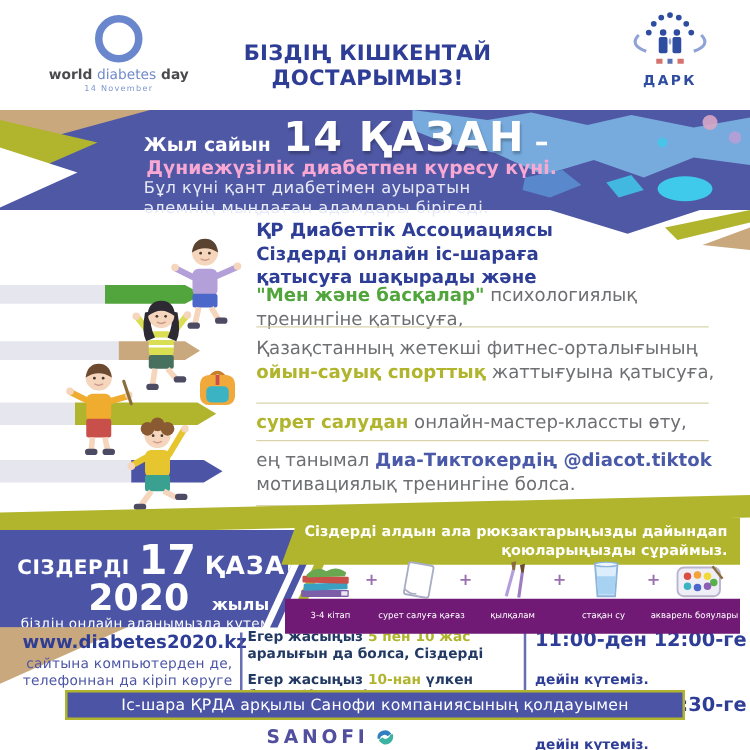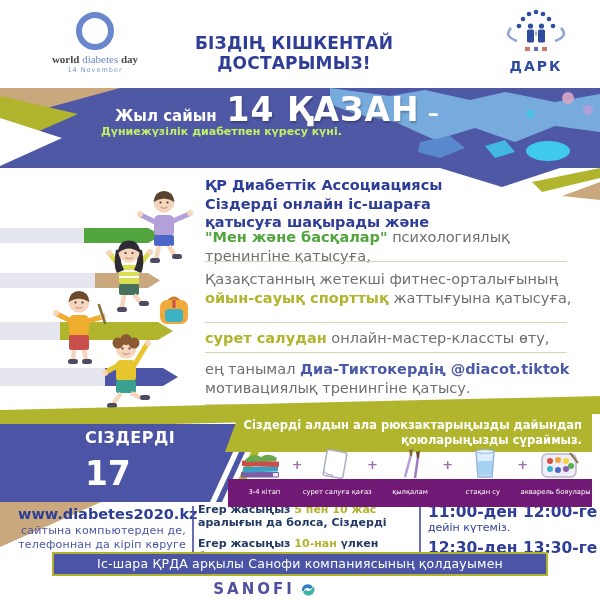--- a/index.html
+++ b/index.html
@@ -3,71 +3,71 @@
 <meta charset="utf-8">
 <style>
   html,body{margin:0;padding:0;background:#888;}
   .poster{position:relative;width:600px;height:600px;background:#ffffff;overflow:hidden;
           font-family:"DejaVu Sans",sans-serif;margin:0 auto;}
   .abs{position:absolute;}
 
   
   .wdd-logo{left:36px;top:12px;width:118px;text-align:center;}
   .wdd-circle{width:26px;height:26px;border:6px solid #6a86cc;border-radius:50%;margin:0 auto 3px;}
-  .wdd-line{font-size:11px;color:#4a4a4c;font-weight:bold;white-space:nowrap;font-family:Liberation Serif, serif;}
+  .wdd-line{font-size:11px;color:#4a4a4c;font-weight:bold;white-space:nowrap;}
   .wdd-line .blue{color:#6f88c9;font-weight:normal;}
   .wdd-sub{font-size:6.5px;color:#7f97cf;letter-spacing:1px;margin-top:1px;}
   .page-title{left:118px;top:33px;width:352px;text-align:center;font-size:17px;font-weight:bold;
               color:#2E3D96;letter-spacing:.2px;}
   .dark-logo{right:18px;top:6px;width:92px;text-align:center;}
-  .dark-label{font-size:14px;font-weight:bold;color:#2f4da0;letter-spacing:2px;margin-top:-2px;}
+  .dark-label{font-size:11px;font-weight:bold;color:#2f4da0;letter-spacing:2px;margin-top:-2px;}
 
   
   .hero{left:0;top:88px;width:600px;height:80px;background:#4F58A5;}
   .hero-line1{position:absolute;left:115px;top:2px;display:flex;align-items:baseline;color:#fff;white-space:nowrap;}
   .hero-prefix{font-size:15px;font-weight:bold;margin-right:10px;}
   .hero-date{font-size:33px;font-weight:bold;letter-spacing:1px;text-shadow:1px 2px 2px rgba(0,0,0,.25);}
   .hero-dash{font-size:22px;font-weight:bold;margin-left:8px;}
-  .hero-line2{position:absolute;left:101px;top:37px;font-size:11px;font-weight:bold;color:#bef264;white-space:nowrap;}
+  .hero-line2{position:absolute;left:117px;top:37px;font-size:15px;font-weight:bold;color:#f9a8d4;white-space:nowrap;}
   .hero-body{position:absolute;left:115px;top:55px;font-size:13px;color:#e8eaf5;line-height:1.25;letter-spacing:.4px;}
 
   
   .invite-intro{left:205px;top:176px;width:300px;font-size:14.5px;font-weight:bold;color:#2E3D96;line-height:1.28;}
   .invite-item{width:372px;font-size:14.5px;color:#6E6F72;line-height:1.3;}
   .hl{font-weight:bold;}
   .hl-green{color:#52A53C;}
   .hl-olive{color:#b1b52d;}
   .hl-blue{color:#4a5aa8;}
   .sep{height:1px;background:#d9d3ae;width:362px;left:205px;}
 
   
   .when-box{left:0;top:424px;width:246px;height:78px;background:#4C55A5;
             clip-path:polygon(0 0,100% 0,calc(100% - 36px) 100%,0 100%);
             color:#fff;display:flex;flex-direction:column;align-items:center;padding-top:4px;box-sizing:border-box;}
-  .wb-l1{display:flex;align-items:baseline;gap:7px;margin-left:14px;flex-direction:column;}
+  .wb-l1{display:flex;align-items:baseline;gap:7px;margin-left:14px;}
   .wb-prefix{font-size:16px;font-weight:bold;letter-spacing:.5px;}
   .wb-day{font-size:33px;font-weight:bold;}
   .wb-month{font-size:20px;font-weight:600;letter-spacing:1px;}
   .wb-l2{display:flex;align-items:baseline;gap:18px;margin:-6px 0 0 40px;}
   .wb-year{font-size:29px;font-weight:bold;}
   .wb-ys{font-size:13px;font-weight:bold;}
   .wb-note{font-size:10.8px;margin-top:-3px;letter-spacing:.3px;}
 
   .website{left:18px;top:506px;width:168px;text-align:right;}
   .web-url{font-size:14.5px;font-weight:bold;color:#2E3D96;}
   .web-desc{font-size:11px;color:#4C55A5;line-height:1.25;margin-top:2px;letter-spacing:.2px;}
 
   .vdiv{width:2px;background:#4C55A5;opacity:.85;}
 
   .sched-left{left:198px;top:503px;width:215px;text-align:left;font-size:11px;font-weight:bold;color:#223a63;line-height:1.22;}
   .sched-left .row{margin-bottom:7px;}
   .sched-right{left:428px;top:503px;width:170px;color:#2E3D96;}
   .sched-right .row{margin-bottom:5px;}
   .time{font-size:15.5px;font-weight:bold;white-space:nowrap;}
-  .time-sfx{font-size:11px;font-weight:normal;margin-top:0px;}
+  .time-sfx{font-size:11px;font-weight:bold;margin-top:16px;}
 
   
   .bp-header{left:225px;top:414px;width:367px;background:#b1b52d;color:#fff;font-size:11.5px;font-weight:bold;
              text-align:right;padding:4px 10px 4px 18px;box-sizing:border-box;line-height:1.3;
              clip-path:polygon(14px 0,100% 0,100% 100%,0 100%);}
   .bp-icons{left:228px;top:447px;width:364px;height:32px;display:flex;align-items:flex-end;}
   .bp-cell{flex:1;display:flex;justify-content:center;align-items:flex-end;}
   .bp-plus{width:12px;text-align:center;color:#9b6fae;font-weight:bold;font-size:13px;padding-bottom:7px;}
   .bp-labels{left:228px;top:479px;width:364px;height:28px;background:#701a75;display:flex;}
   .bp-label{flex:1;color:#fff;font-size:6.8px;line-height:1.1;text-align:center;display:flex;
@@ -129,21 +129,22 @@
       <circle cx="288" cy="22" r="5" fill="#b69fd6" opacity=".9"></circle>
       <circle cx="230" cy="26" r="4" fill="#3fc9ea" opacity=".8"></circle>
     </svg>
     <div class="hero-line1">
       <span class="hero-prefix">Жыл сайын</span>
       <span class="hero-date">14 ҚАЗАН</span>
       <span class="hero-dash">–</span>
     </div>
     <div class="hero-line2">Дүниежүзілік диабетпен күресу күні.</div>
     <div class="hero-body">
-      <br>
+      <span>Бұл күні қант диабетімен ауыратын</span><br>
+      <span>әлемнің мыңдаған адамдары бірігеді.</span>
     </div>
   </div>
 
   <svg class="abs" style="left:420px;top:168px;" width="180" height="50" viewBox="0 0 180 50">
     <polygon points="20,0 140,0 82,19" fill="#4F58A5"></polygon>
     <polygon points="112,14 180,0 180,10 122,24" fill="#b1b52d"></polygon>
     <polygon points="142,28 180,14 180,32" fill="#C9A87D"></polygon>
   </svg>
 
   <svg class="abs" style="left:0;top:168px;" width="200" height="252" viewBox="0 0 200 252">
@@ -255,21 +256,21 @@
     <span>Қазақстанның жетекші фитнес-орталығының </span><span class="hl hl-olive">ойын-сауық спорттық</span><span> жаттығуына қатысуға,</span>
   </div>
   <div class="abs sep" style="top:322px;"></div>
 
   <div class="abs invite-item" style="left:205px;top:329px;">
     <span class="hl hl-olive">сурет салудан</span><span> онлайн-мастер-классты өту,</span>
   </div>
   <div class="abs sep" style="top:352px;"></div>
 
   <div class="abs invite-item" style="left:205px;top:360px;">
-    <span>ең танымал </span><span class="hl hl-blue">Диа-Тиктокердің @diacot.tiktok</span><span> мотивациялық тренингіне қатысу.</span>
+    <span>ең танымал </span><span class="hl hl-blue">Диа-Тиктокердің @diacot.tiktok</span><span> мотивациялық тренингіне болса.</span>
   </div>
   <div class="abs sep" style="top:404px;"></div>
 
   <svg class="abs" style="left:0;top:394px;" width="600" height="40" viewBox="0 0 600 40">
     <polygon points="0,16 600,2 600,20 0,34" fill="#b1b52d"></polygon>
   </svg>
 
   <svg class="abs" style="left:0;top:455px;" width="120" height="100" viewBox="0 0 120 100">
     <polygon points="0,8 108,44 0,92" fill="#C9A87D"></polygon>
   </svg>

